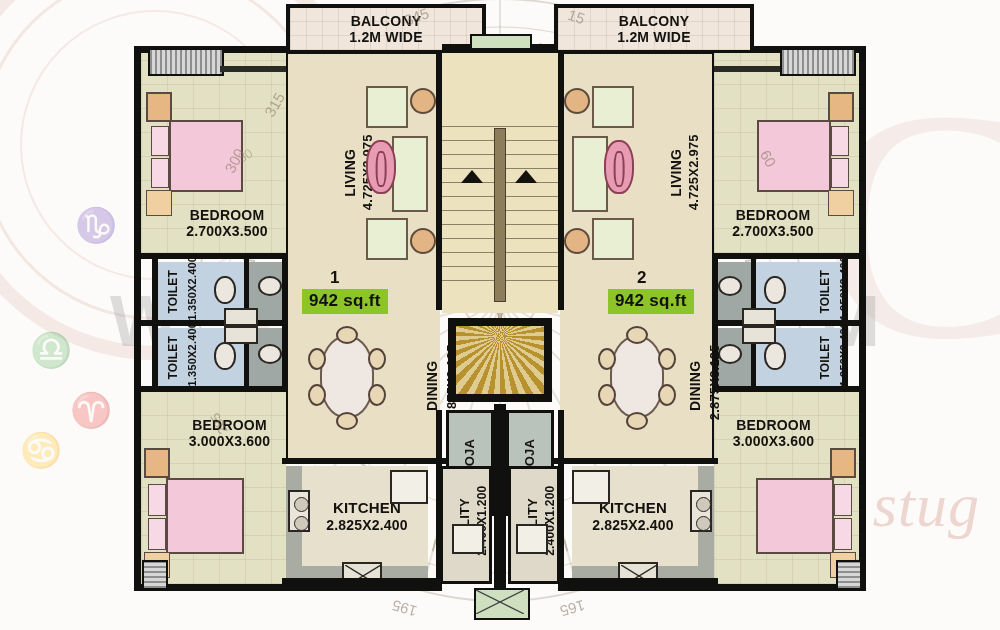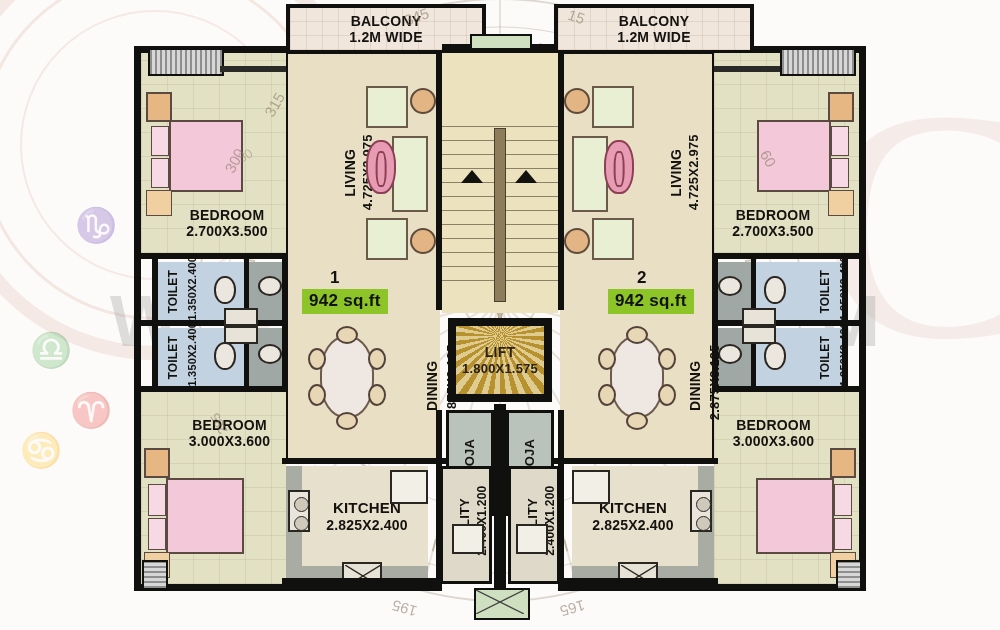--- a/index.html
+++ b/index.html
@@ -93,20 +93,21 @@
 </style>
 </head>
 <body>
 
 <div id="stage">
 
   <div class="wm wm-circleA"></div>
   <div class="wm wm-circleB"></div>
   <div class="wm wm-circleC"></div>
   <div class="wm wm-bigC">C</div>
+  <div class="wm wm-script">stug</div>
   <div class="wm wm-w">W</div>
   <div class="wm wm-m">M</div>
   <div class="wm wm-glyph" style="left:30px;top:330px;font-size:34px;">♎</div>
   <div class="wm wm-glyph" style="left:70px;top:390px;font-size:34px;">♈</div>
   <div class="wm wm-glyph" style="left:20px;top:430px;font-size:34px;">♋</div>
   <div class="wm wm-glyph" style="left:75px;top:205px;font-size:34px;">♑</div>
   <div class="wm wm-diag" style="left:345px;top:455px;">ms</div>
   <div class="wm wm-diag" style="left:745px;top:500px;">ast</div>
 
   <div id="compass">
@@ -490,24 +491,20 @@
   <div class="arrowup" style="left:515px;top:170px;"></div>
   <div class="wall" style="left:442px;top:44px;width:116px;height:9px;"></div>
   <div class="greenpane" style="position:absolute;left:470px;top:34px;width:58px;height:12px;"></div>
 
   <div class="wall" style="left:448px;top:318px;width:104px;height:84px;"></div>
   <div class="room f-lift" style="left:456px;top:326px;width:88px;height:68px;">
     <div style="position:absolute;inset:0;background:
       repeating-conic-gradient(from 0deg at 50% 15%,
         rgba(255,250,225,.55) 0deg 6deg, rgba(170,135,40,.12) 6deg 12deg);"></div>
   </div>
-  <div class="lbl" style="left:455px;top:345px;width:90px;font-size:14px;color:#2b2111;">
-    <span>LIFT</span><br>
-    <span style="font-size:13px;">1.800X1.575</span>
-  </div>
 
   <div class="room f-pooja" style="left:446px;top:410px;width:48px;height:106px;border:3px solid #10100e;box-sizing:border-box;"></div>
   <div class="lbl vlbl" style="left:438px;top:455px;width:64px;font-size:13px;transform:rotate(-90deg);"><span>POOJA</span></div>
 
   <div class="room f-pooja" style="left:506px;top:410px;width:48px;height:106px;border:3px solid #10100e;box-sizing:border-box;"></div>
   <div class="lbl vlbl" style="left:498px;top:455px;width:64px;font-size:13px;transform:rotate(-90deg);"><span>POOJA</span></div>
 
   <div class="wall" style="left:282px;top:458px;width:164px;height:6px;"></div>
   <div class="room f-kitchen" style="left:300px;top:466px;width:128px;height:108px;"></div>
   <div class="room f-kitchen-dk" style="left:286px;top:466px;width:16px;height:118px;"></div>

